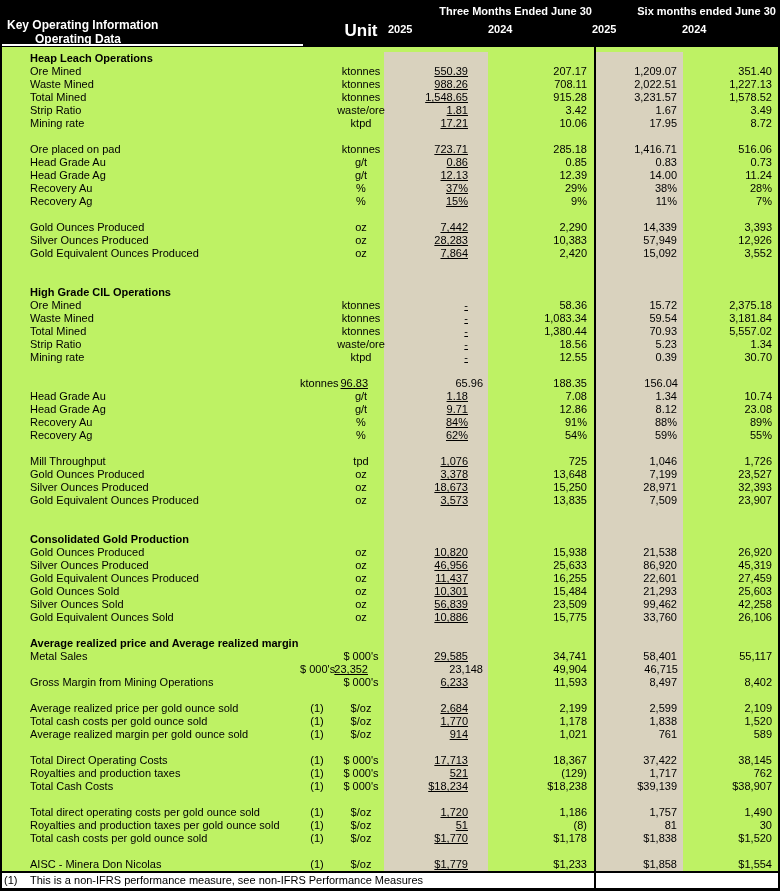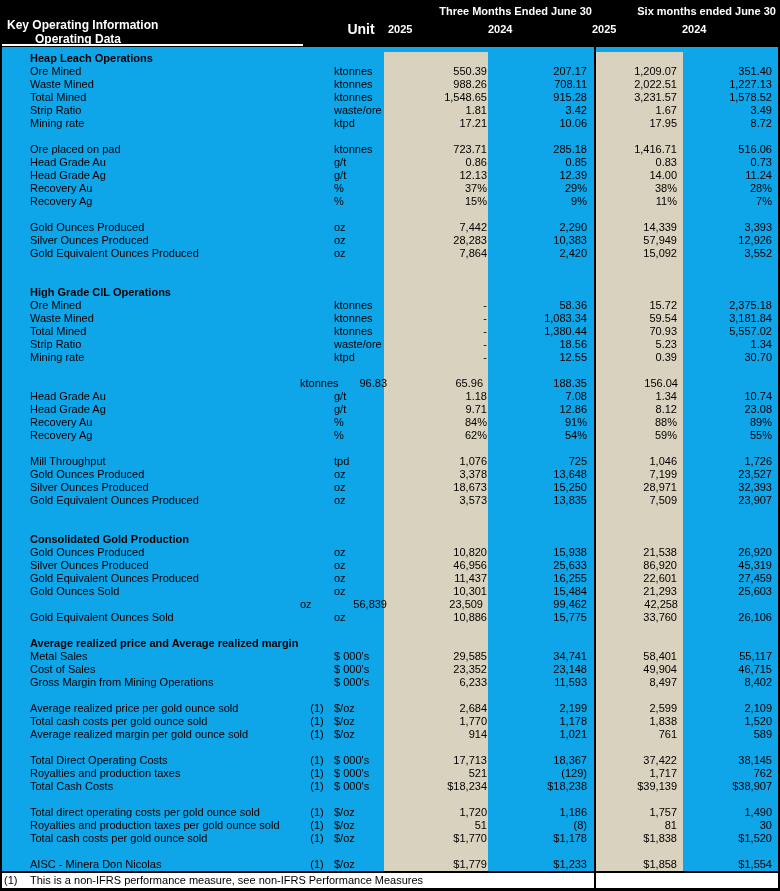--- a/index.html
+++ b/index.html
@@ -15,48 +15,48 @@
   .border-left{position:absolute;left:0;top:0;width:2px;height:891px;background:#000;z-index:6;}
   .border-right{position:absolute;left:778px;top:0;width:2px;height:891px;background:#000;z-index:6;}
   .border-bottom{position:absolute;left:0;top:888px;width:780px;height:3px;background:#000;z-index:6;}
 
   
   .hdr{position:absolute;left:0;top:0;width:780px;height:47px;background:#000;color:#fff;z-index:5;}
   .hdr div{position:absolute;font-weight:bold;white-space:nowrap;}
   .hdr-title{left:7px;top:18px;font-size:12px;}
   .hdr-subtitle{left:35px;top:32px;font-size:12px;}
   .hdr-underline{left:0;top:44px;width:303px;height:2px;background:#fff;}
-  .hdr-unit{left:334px;width:54px;top:21px;text-align:center;font-size:14px;}
+  .hdr-unit{left:334px;width:54px;top:21px;text-align:center;font-size:17px;}
   .hdr-group{top:5px;text-align:right;font-size:11px;}
   .g1{left:388px;width:204px;}
   .g2{left:592px;width:184px;}
   .hdr-year{top:23px;font-size:11px;}
   .y1{left:388px;width:100px;}
   .y2{left:488px;width:104px;}
   .y3{left:592px;width:90px;}
   .y4{left:682px;width:94px;}
 
   
-  .body{position:absolute;left:0;top:47px;width:780px;height:824px;background:#0ea5e9;}
+  .body{position:absolute;left:0;top:47px;width:780px;height:824px;background:#bef264;}
   .strip{position:absolute;top:5px;height:819px;z-index:0;}
   .strip1{left:384px;width:104px;}
   .strip2{left:596px;width:87px;}
   #rows{position:absolute;left:0;top:5px;width:780px;z-index:1;}
 
   .row{display:grid;grid-template-columns:300px 34px 54px 100px 104px 90px 94px;
        height:13px;line-height:13px;font-size:11px;white-space:nowrap;}
   .row.blank{display:block;}
   .row.section{display:block;}
   .row.section .label{font-weight:bold;}
   .cell{overflow:visible;}
   .label{padding-left:30px;text-align:left;}
   .note{text-align:center;}
-  .unit{}
+  .unit{text-align:center;}
   .v{text-align:right;}
-  .v1{padding-right:1px;}
+  .v1{padding-right:20px;text-decoration:underline;}
   .v2{padding-right:5px;}
   .v3{padding-right:5px;text-align:right;}
   .v4{padding-right:4px;}
 
   
   .vline{position:absolute;left:594px;top:47px;width:2px;height:844px;background:#000;z-index:4;}
 
   
   .rule{position:absolute;left:0;top:871px;width:780px;height:2px;background:#000;z-index:5;}
   .footer{position:absolute;left:0;top:873px;width:780px;height:15px;background:#fff;font-size:11px;z-index:2;}
@@ -374,20 +374,21 @@
         <div class="row data">
           <div class="cell label">Gold Ounces Sold</div>
           <div class="cell note"></div>
           <div class="cell unit">oz</div>
           <div class="cell v v1">10,301</div>
           <div class="cell v v2">15,484</div>
           <div class="cell v v3">21,293</div>
           <div class="cell v v4">25,603</div>
         </div>
         <div class="row data">
+          <div class="cell label">Silver Ounces Sold</div>
           <div class="cell note"></div>
           <div class="cell unit">oz</div>
           <div class="cell v v1">56,839</div>
           <div class="cell v v2">23,509</div>
           <div class="cell v v3">99,462</div>
           <div class="cell v v4">42,258</div>
         </div>
         <div class="row data">
           <div class="cell label">Gold Equivalent Ounces Sold</div>
           <div class="cell note"></div>
@@ -404,21 +405,20 @@
         <div class="row data">
           <div class="cell label">Metal Sales</div>
           <div class="cell note"></div>
           <div class="cell unit">$ 000's</div>
           <div class="cell v v1">29,585</div>
           <div class="cell v v2">34,741</div>
           <div class="cell v v3">58,401</div>
           <div class="cell v v4">55,117</div>
         </div>
         <div class="row data">
-          <div class="cell label">Cost of Sales</div>
           <div class="cell note"></div>
           <div class="cell unit">$ 000's</div>
           <div class="cell v v1">23,352</div>
           <div class="cell v v2">23,148</div>
           <div class="cell v v3">49,904</div>
           <div class="cell v v4">46,715</div>
         </div>
         <div class="row data">
           <div class="cell label">Gross Margin from Mining Operations</div>
           <div class="cell note"></div>

